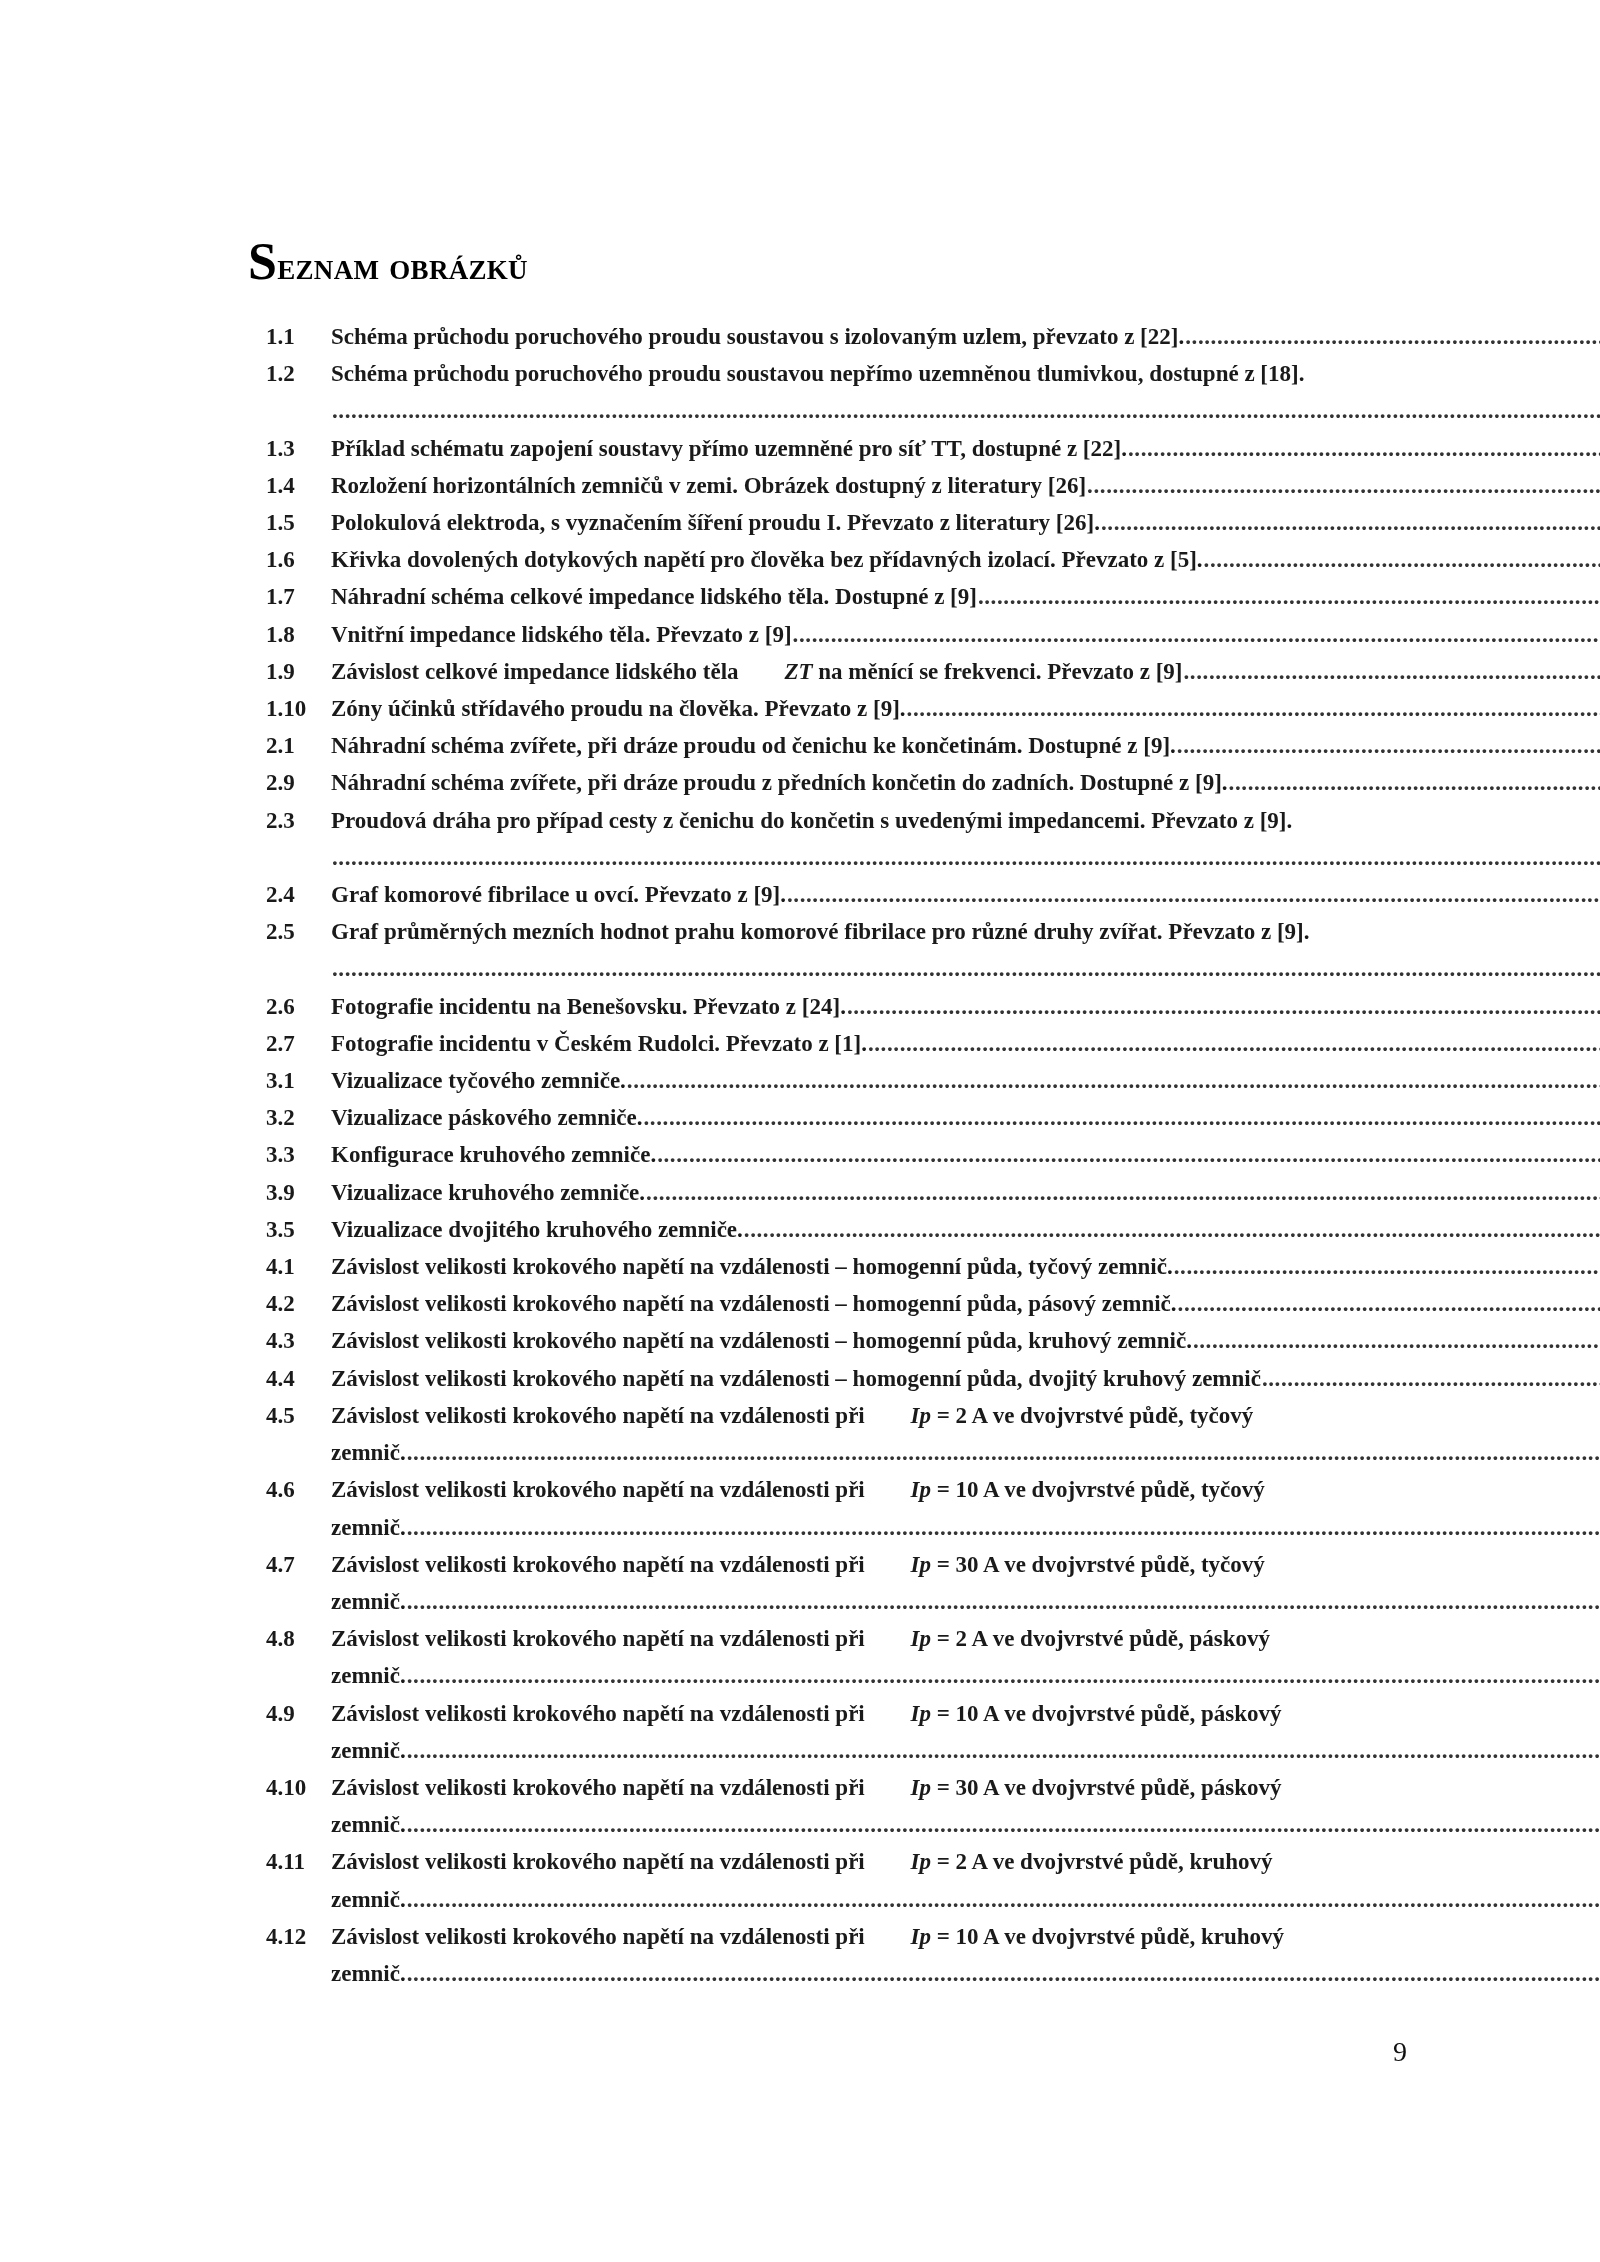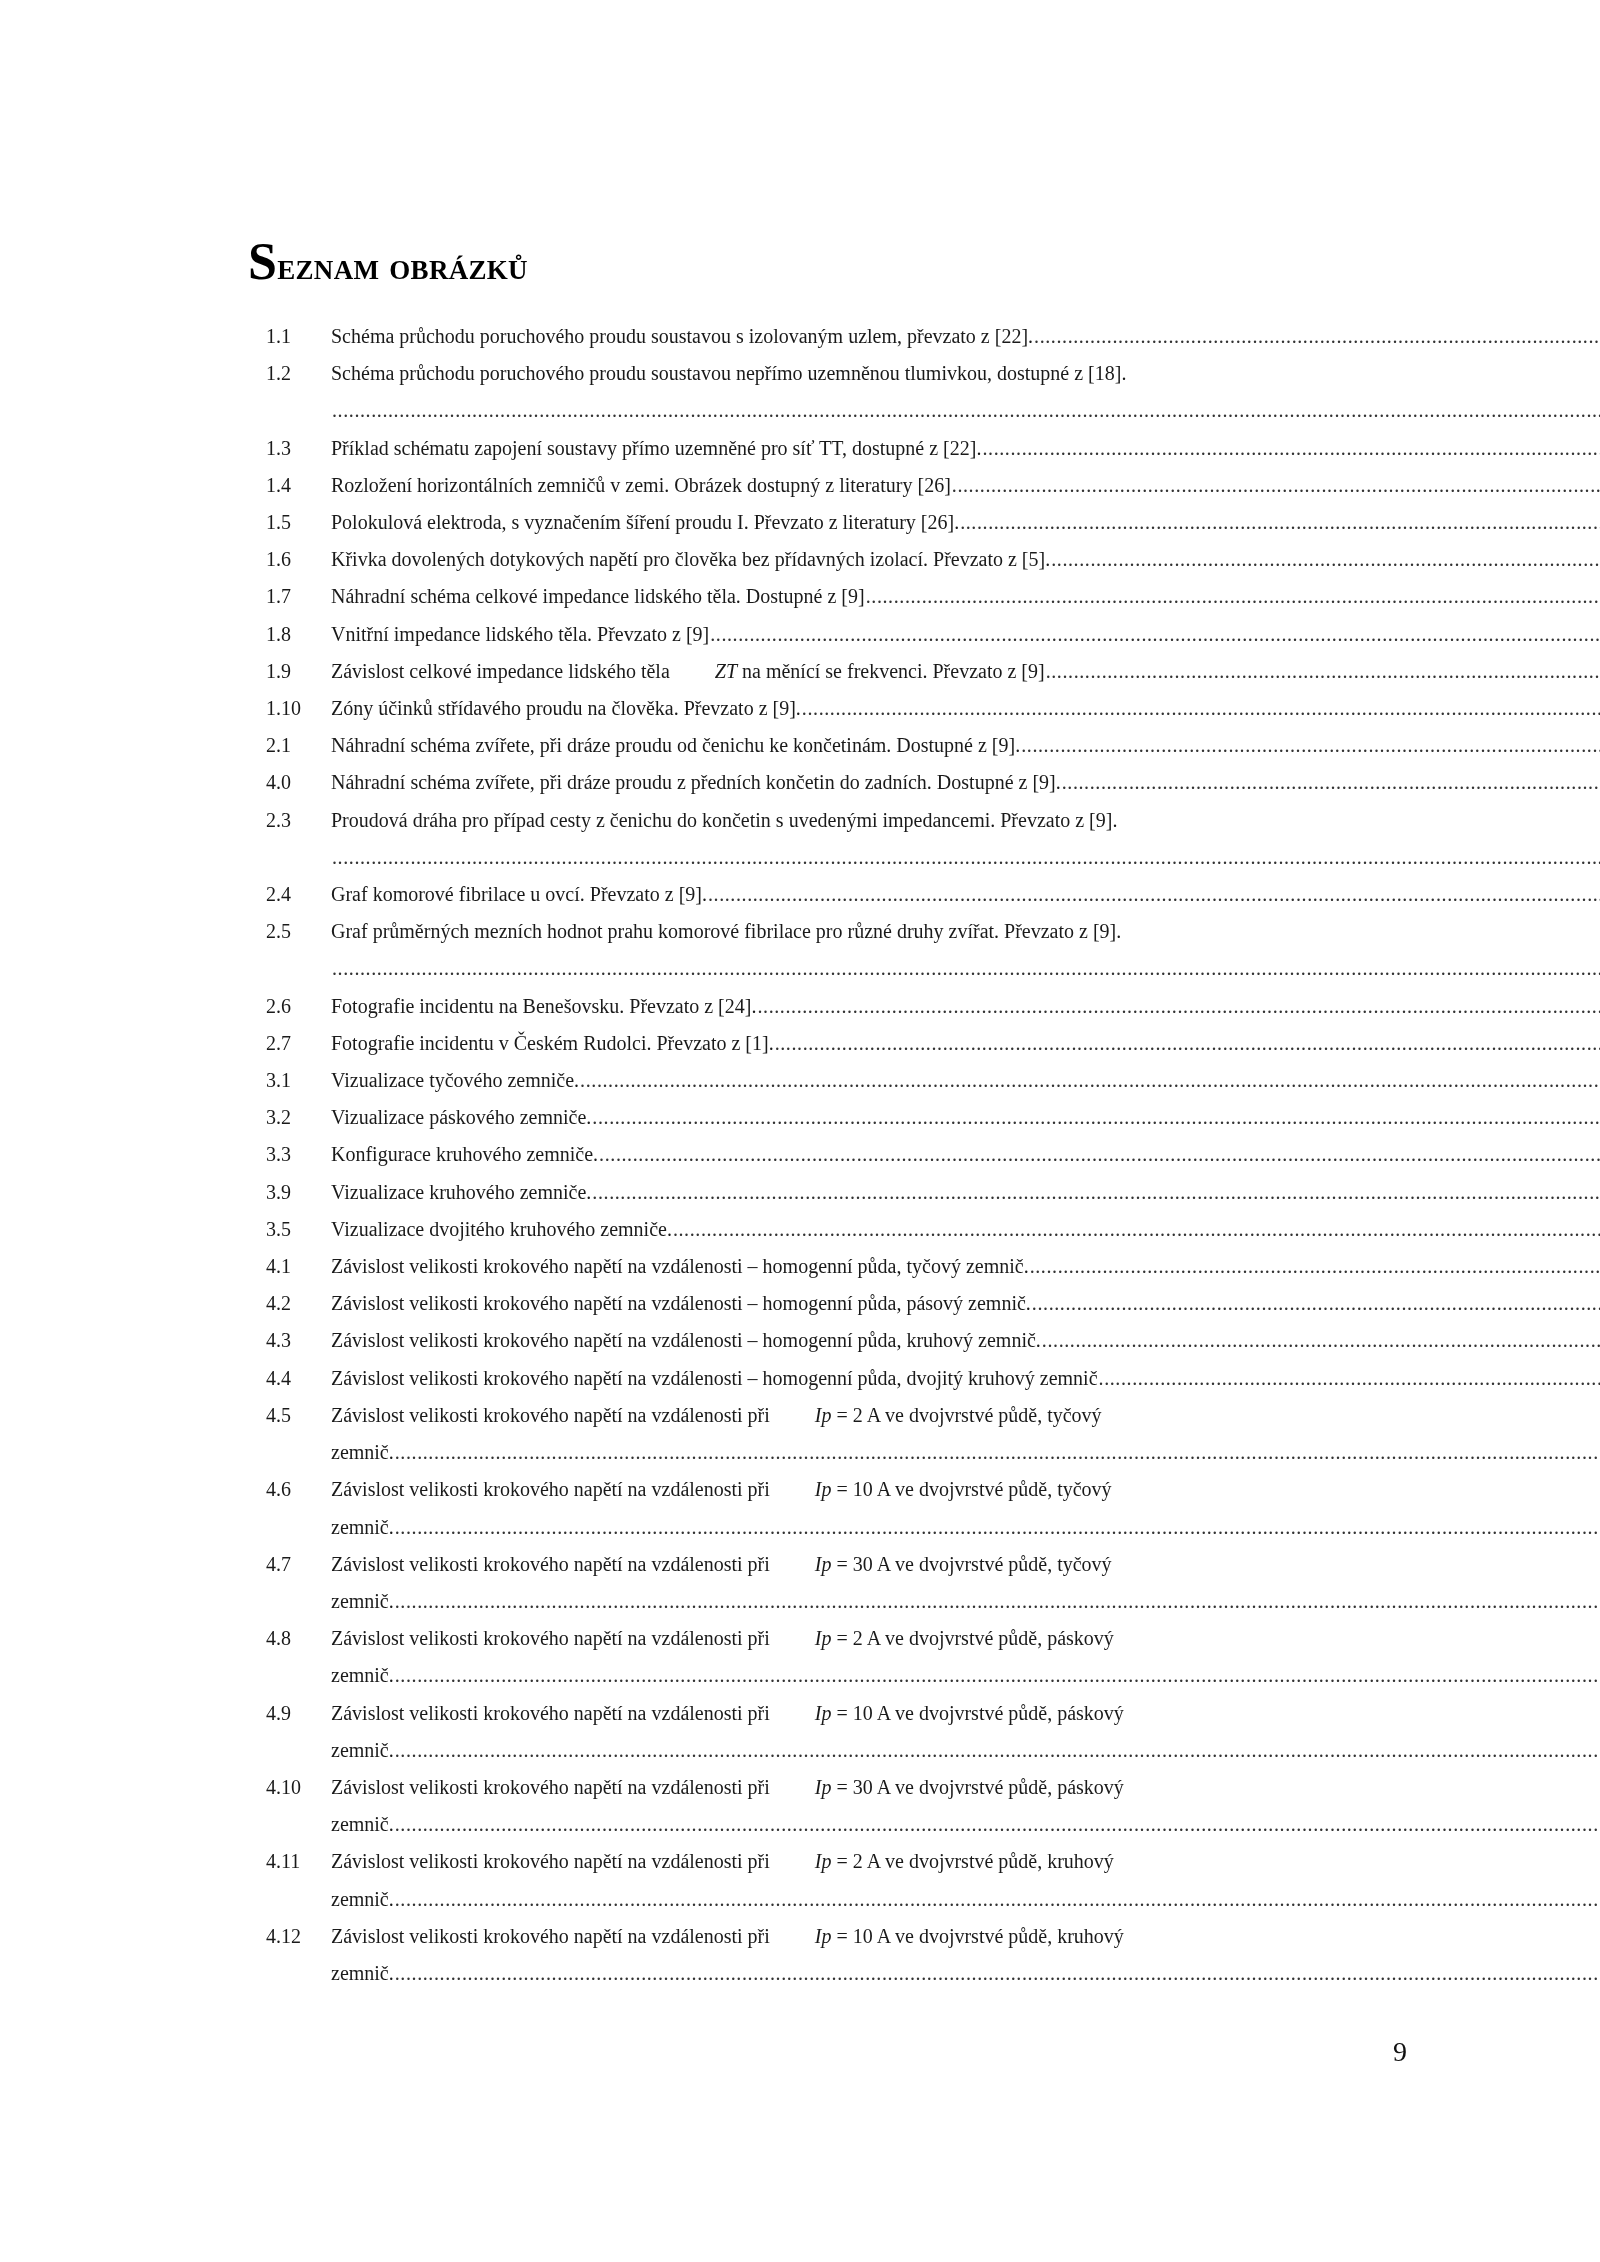--- a/index.html
+++ b/index.html
@@ -11,21 +11,21 @@
     .page-title {
       position: absolute; left: 248px; top: 232px;
       font-family: "Liberation Serif", serif;
       font-weight: bold; font-size: 39px; letter-spacing: 0.3px;
       font-variant: small-caps; color: #000;
       margin: 0;
     }
     .page-title .cap { font-size: 52px; }
     .toc {
       position: absolute; left: 266px; top: 318px; width: 1146px;
-      font-size: 20px; line-height: 37.2px;
+      font-size: 23px; line-height: 37.2px; font-weight: bold;
     }
     .toc-entry { display: flex; align-items: flex-start; }
     .toc-num { width: 65px; flex: 0 0 65px; }
     .toc-body { flex: 1; position: relative; }
     .toc-line { display: flex; align-items: baseline; white-space: nowrap; }
     .toc-text { white-space: nowrap; }
     .toc-text i { font-style: italic; margin-left: 40px; }
     .toc-leader {
       flex: 1; overflow: hidden; white-space: nowrap;
       color: #333; margin: 0 1px; letter-spacing: 0.6px;
@@ -140,21 +140,21 @@
     <div class="toc-entry">
       <div class="toc-num">2.1</div>
       <div class="toc-body">
         <div class="toc-line">
           <span class="toc-text">Náhradní schéma zvířete, při dráze proudu od čenichu ke končetinám. Dostupné z [9]. </span>
           <span class="toc-leader"></span>
         </div>
       </div>
     </div>
     <div class="toc-entry">
-      <div class="toc-num">4.0</div>
+      <div class="toc-num">2.9</div>
       <div class="toc-body">
         <div class="toc-line">
           <span class="toc-text">Náhradní schéma zvířete, při dráze proudu z předních končetin do zadních. Dostupné z [9]. </span>
           <span class="toc-leader"></span>
         </div>
       </div>
     </div>
     <div class="toc-entry">
       <div class="toc-num">2.3</div>
       <div class="toc-body">

